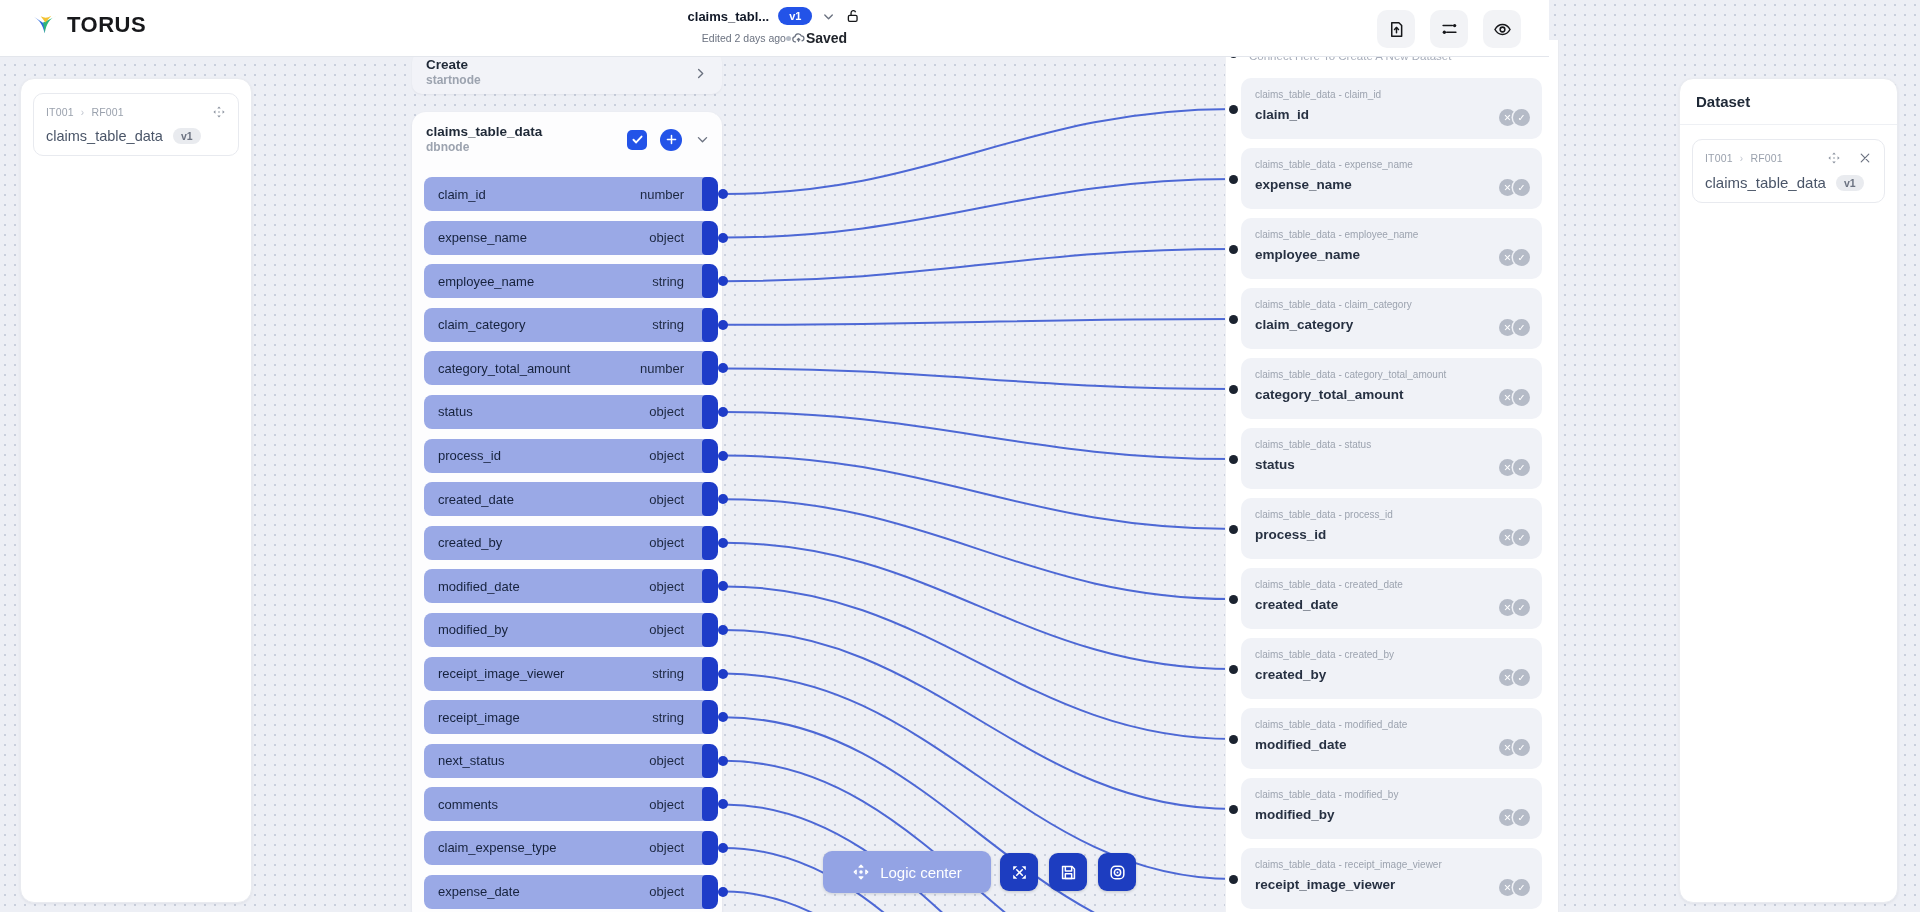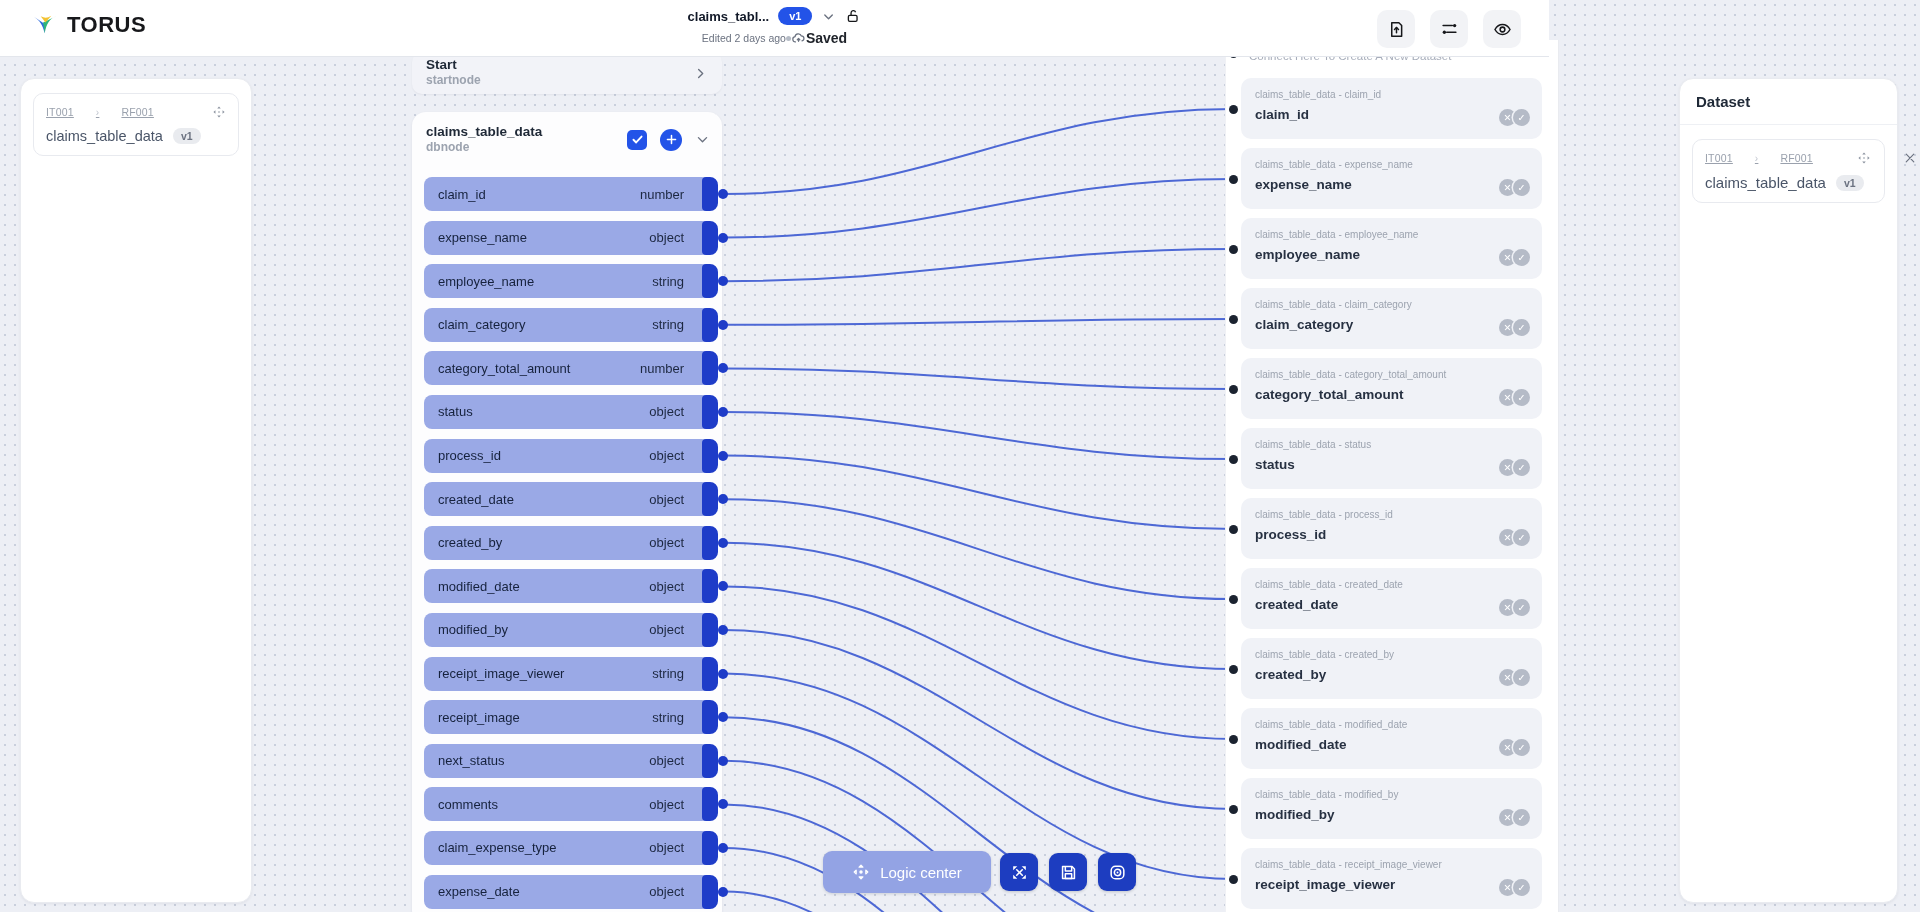--- a/index.html
+++ b/index.html
@@ -35,21 +35,21 @@
   .saved { font-size:14px; font-weight:600; color:#20242b; }
   .tb-actions { position:absolute; right:28px; top:10px; display:flex; gap:15px; }
   .tb-btn { width:38px; height:38px; border-radius:10px; background:#F2F3F6; display:flex; align-items:center; justify-content:center; color:#17181b; cursor:pointer; }
   .tb-btn svg { width:19px; height:19px; }
 
   
   .panel { position:absolute; background:#fff; border:1px solid #E9EBF0; border-radius:14px; box-shadow:0 1px 3px rgba(16,24,40,.06); z-index:10; }
   .panel-header { display:flex; align-items:center; gap:12px; padding:14px 16px; border-bottom:1px solid #EEF0F4; }
   .panel-title { font-size:15px; font-weight:700; color:#1f2937; }
   .schema-card { margin:14px 12px; border:1px solid #E8EAEF; border-radius:10px; padding:11px 12px; background:#fff; }
-  .bc-row { display:flex; align-items:center; gap:22px; font-size:10.5px; color:#9aa1ad; letter-spacing:.2px;text-decoration:underline; }
+  .bc-row { display:flex; align-items:center; gap:7px; font-size:10.5px; color:#9aa1ad; letter-spacing:.2px; }
   .bc-sep { color:#c0c5cf; font-size:10px; }
   .bc-spacer { flex:1; }
   .name-row { display:flex; align-items:center; gap:10px; margin-top:9px; }
   .ds-name { font-size:14.5px; color:#4a5568; font-weight:500; }
   .gray-pill { background:#E9EBEF; color:#6b7280; font-size:10.5px; font-weight:600; padding:2px 8px; border-radius:10px; }
   .mini-icon { color:#8a919e; display:flex; }
   .mini-icon svg { width:14px; height:14px; }
 
   
   .start-node {
@@ -252,21 +252,21 @@
     <div class="edge-dot" style="left: 1228.5px; top: 524.5px;"></div>
     <div class="edge-dot" style="left: 1228.5px; top: 594.5px;"></div>
     <div class="edge-dot" style="left: 1228.5px; top: 664.5px;"></div>
     <div class="edge-dot" style="left: 1228.5px; top: 734.5px;"></div>
     <div class="edge-dot" style="left: 1228.5px; top: 804.5px;"></div>
     <div class="edge-dot" style="left: 1228.5px; top: 874.5px;"></div>
   </div>
 
 <div class="start-node">
   <div>
-    <div class="node-title">Start</div>
+    <div class="node-title">Create</div>
     <div class="node-sub">startnode</div>
   </div>
   <span class="chev">
     <svg viewBox="0 0 24 24" fill="none" stroke="#6b7280" stroke-width="2.2" stroke-linecap="round" stroke-linejoin="round">
         <path d="M9 5.5l6.5 6.5L9 18.5"></path>
       </svg>
   </span>
 </div>
 
 <div class="db-node">

